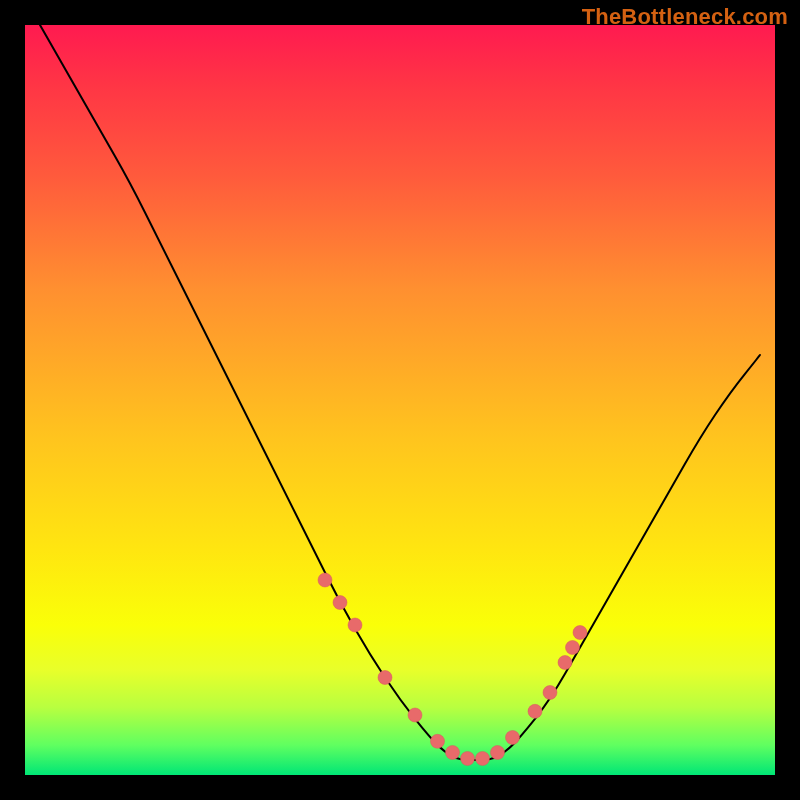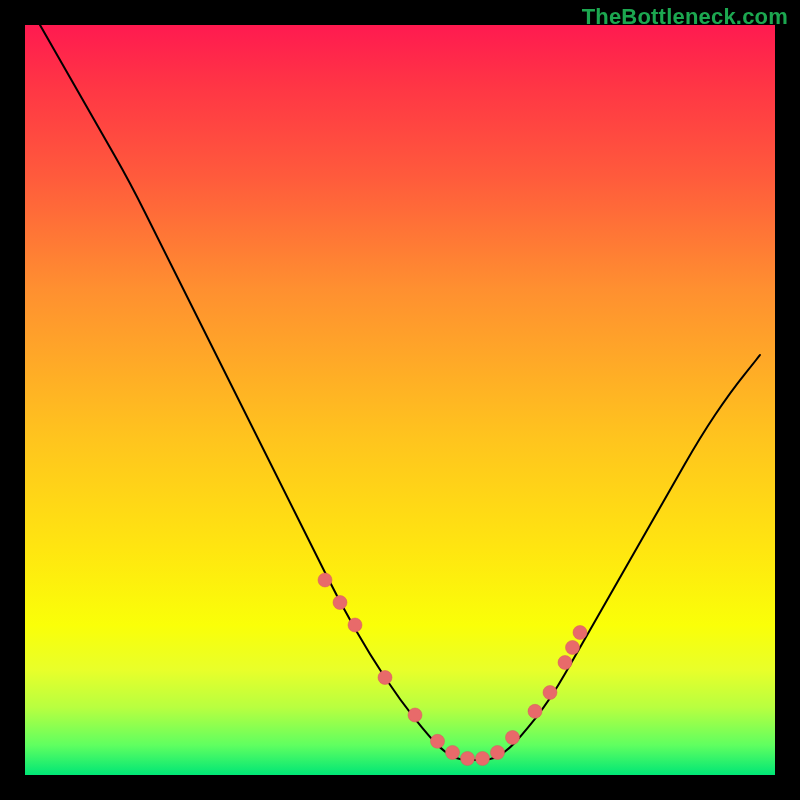--- a/index.html
+++ b/index.html
@@ -27,21 +27,21 @@
       #faff08 80%,
       #e8ff2a 86%,
       #b8ff40 91%,
       #60ff60 96%,
       #00e676 100%);
   }
   .watermark {
     position: absolute;
     top: 4px;
     right: 12px;
-    color: #22c55e;
+    color: #f97316;
     font-size: 22px;
     font-weight: 600;
     letter-spacing: 0.2px;
     opacity: 0.85;
     font-family: Arial, sans-serif;
   }
   svg.plot {
     position: absolute;
     left: 25px;
     top: 25px;

